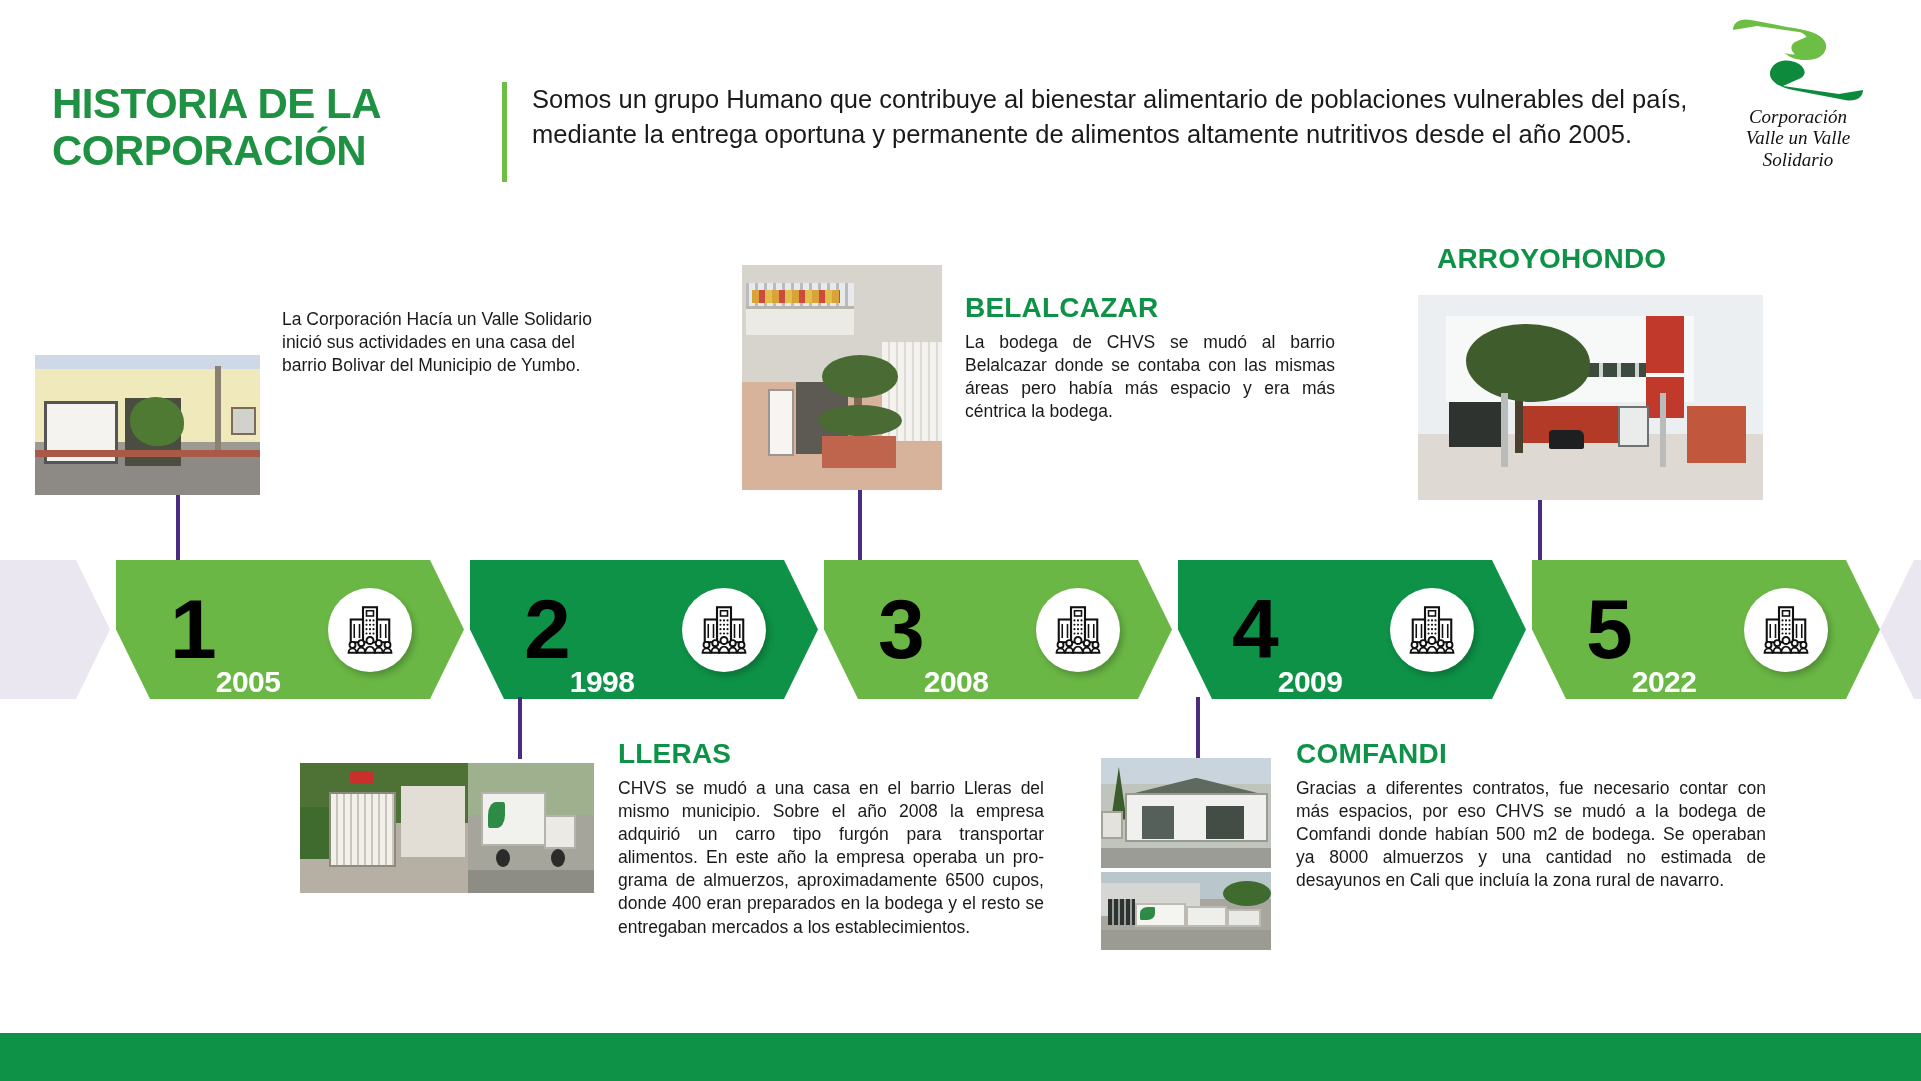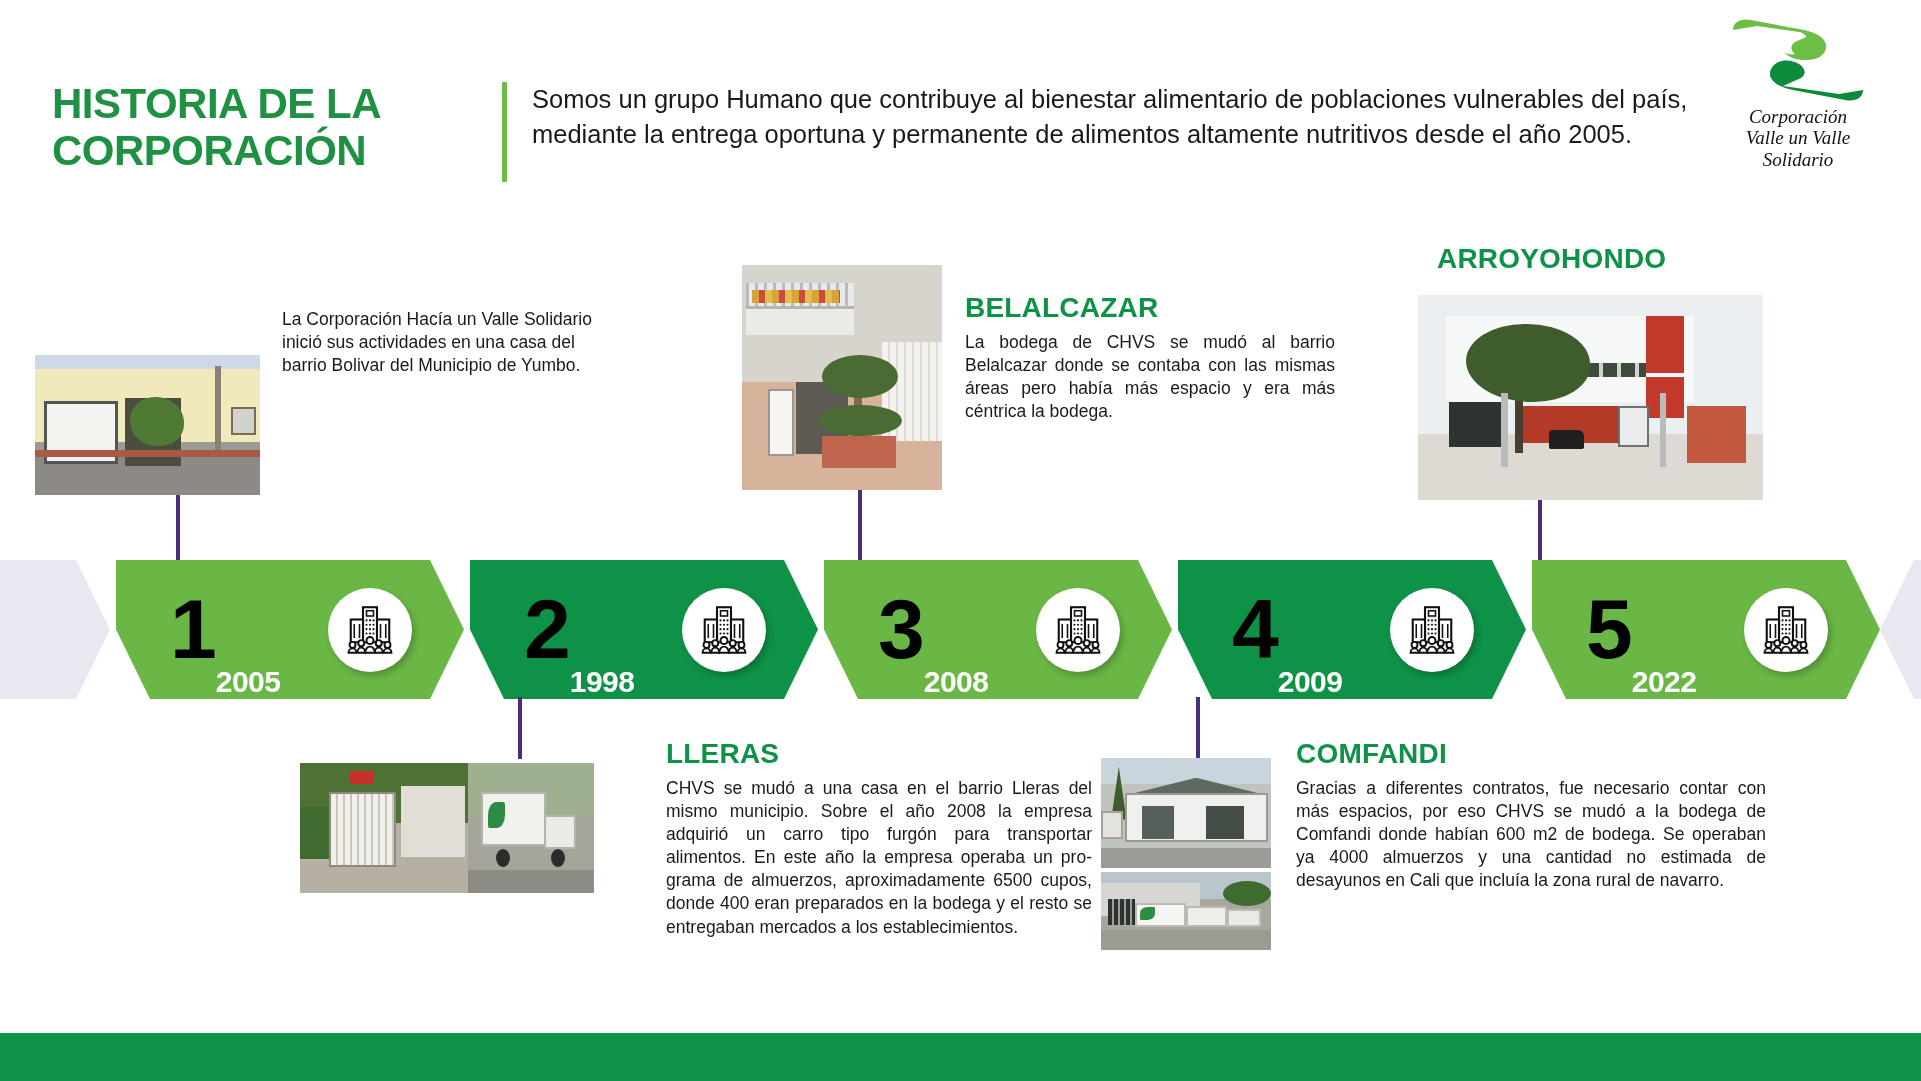--- a/index.html
+++ b/index.html
@@ -571,25 +571,25 @@
     <div class="bld"></div>
       <div class="tr"></div>
       <div class="gate"></div>
     <div class="t1"></div>
       <div class="t2"></div>
       <div class="t3"></div>
     <div class="lg"></div>
       <div class="gr"></div>
   </div>
 
-  <div class="card" style="left:618px; top:738px; width:426px;margin-left:48px;">
+  <div class="card" style="left:618px; top:738px; width:426px;">
     <div class="card-title">LLERAS</div>
     <div class="card-body">CHVS se mudó a una casa en el barrio Lleras del mismo municipio. Sobre el año 2008 la empresa adquirió un carro tipo furgón para transportar alimentos. En este año la empresa operaba un pro-grama de almuerzos, aproximadamente 6500 cupos, donde 400 eran preparados en la bodega y el resto se entregaban mercados a los establecimientos.</div>
   </div>
 
   <div class="card" style="left:1296px; top:738px; width:470px;">
     <div class="card-title">COMFANDI</div>
-    <div class="card-body">Gracias a diferentes contratos, fue necesario contar con más espacios, por eso CHVS se mudó a la bodega de Comfandi donde habían 600 m2 de bodega. Se operaban ya 4000 almuerzos y  una cantidad no estimada de desayunos en Cali que incluía la zona rural de navarro.</div>
+    <div class="card-body">Gracias a diferentes contratos, fue necesario contar con más espacios, por eso CHVS se mudó a la bodega de Comfandi donde habían 500 m2 de bodega. Se operaban ya 8000 almuerzos y  una cantidad no estimada de desayunos en Cali que incluía la zona rural de navarro.</div>
   </div>
 
   <div class="footer"></div>
 
 </div>
 
 </body></html>

